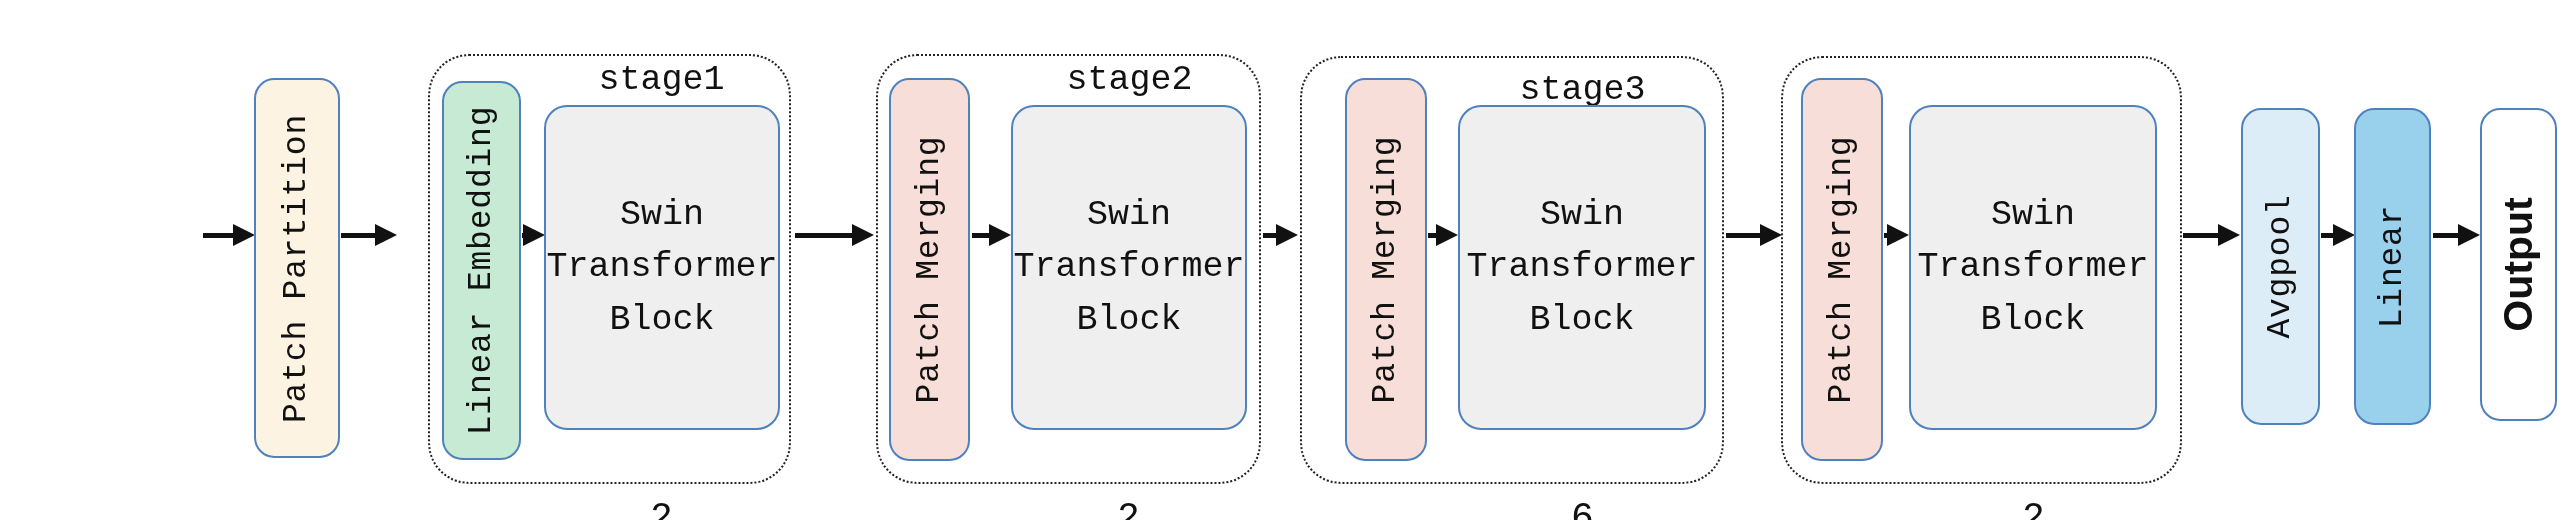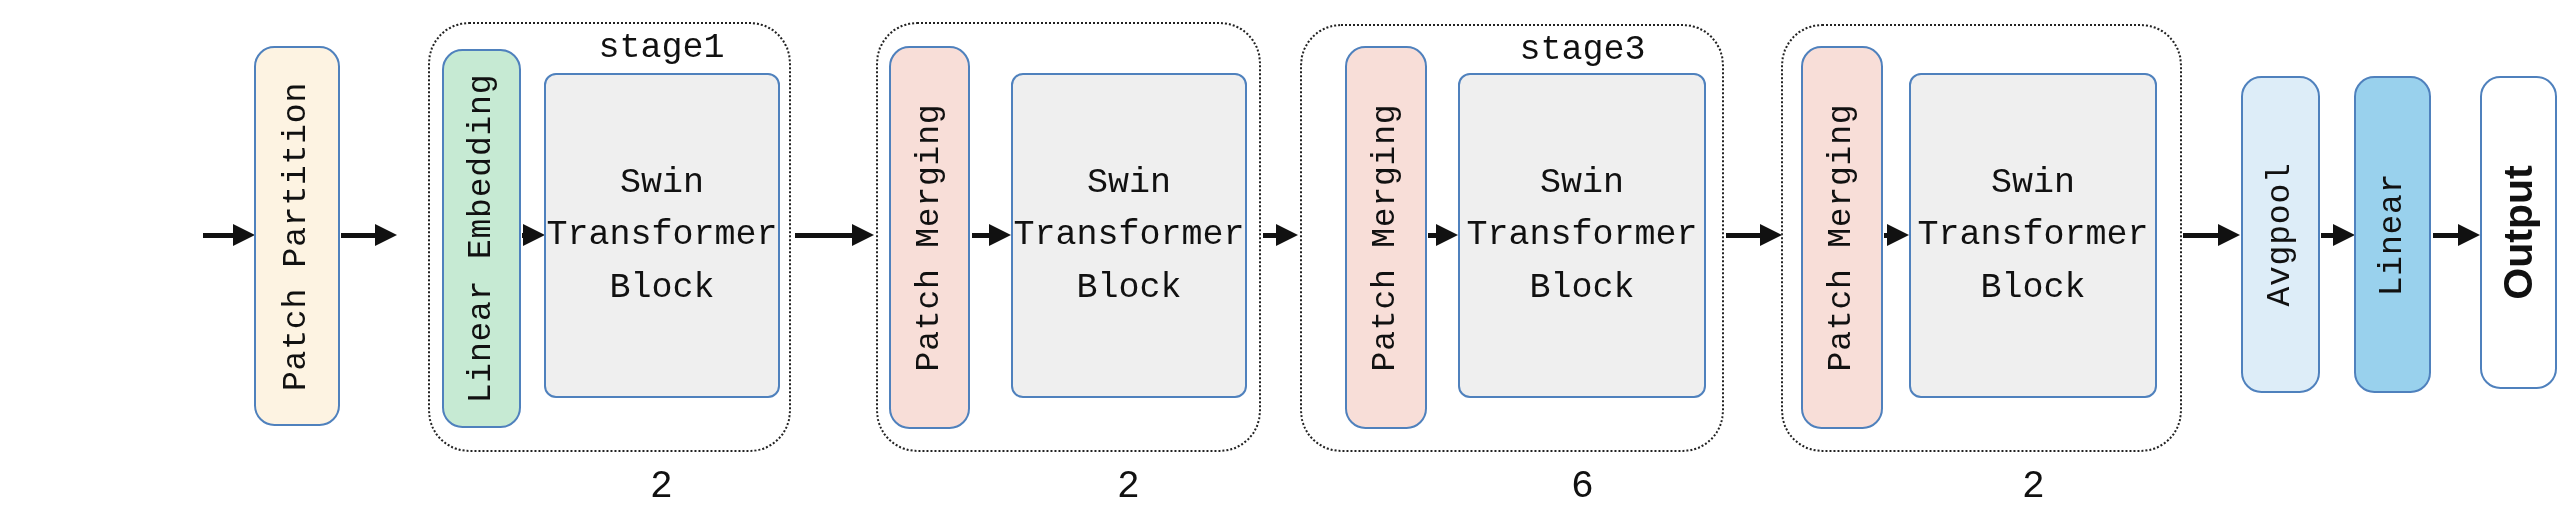--- a/index.html
+++ b/index.html
@@ -5,21 +5,21 @@
   html,body{margin:0;padding:0;background:#ffffff;}
   .canvas{
     position:relative;
     width:2576px;height:520px;
     background:#fff;
     font-family:"Liberation Mono","DejaVu Sans Mono",monospace;
     color:var(--text,#111);
     overflow:hidden;
   }
   
-  .abs{position:absolute;box-sizing:border-box;}
+  .abs{position:absolute;box-sizing:border-box;margin-top:32px;}
   .input-box{
     border:3.1px solid var(--border,#4f81bd);
     background:linear-gradient(90deg,var(--input-left,#c3cbc0),var(--input-right,#82855b));
     display:flex;align-items:center;justify-content:center;
     font-size:36px;
   }
   .vbox{
     border:2.4px solid var(--border,#4f81bd);
     border-radius:20.4px;
     display:flex;align-items:center;justify-content:center;
@@ -31,21 +31,21 @@
     letter-spacing:0.8px;
   }
   .fill-cream{background:var(--patch-partition,#fdf3e2);}
   .fill-green{background:var(--linear-embedding,#c6ead3);}
   .fill-pink{background:var(--patch-merging,#f8ded8);}
   .fill-avgpool{background:var(--avgpool,#ddedf8);}
   .fill-linear{background:var(--linear,#99d1ed);}
   .fill-output{background:var(--output,#ffffff);}
   .swin{
     border:2.4px solid var(--border,#4f81bd);
-    border-radius:12px;
+    border-radius:23px;
     background:var(--swin-block,#efefef);
     display:flex;flex-direction:column;align-items:center;justify-content:center;
     font-size:35px;line-height:1.5;text-align:left;
   }
   .stage{
     border:2.4px dotted var(--dotted,#222);
     border-radius:41px;
     background:transparent;
   }
   .stage-label{
@@ -93,34 +93,35 @@
   <div class="arrow" style="left:522px;width:1.6px;"></div>
   <div class="abs swin" style="left:544px;top:73px;width:236px;height:325px;">
     <div>Swin</div>
     <div>Transformer</div>
     <div>Block</div>
   </div>
   <div class="abs repeat-count" style="left:583px;top:465px;">2</div>
   <div class="arrow" style="left:795px;width:58px;"></div>
 
   <div class="abs stage" style="left:876px;top:22px;width:385px;height:430px;"></div>
+  <div class="abs stage-label" style="left:1035px;top:28px;">stage2</div>
   <div class="abs vbox fill-pink" style="left:889px;top:46px;width:81px;height:383px;">
     <span class="vtext">Patch Merging</span>
   </div>
   <div class="arrow" style="left:972px;width:18px;"></div>
   <div class="abs swin" style="left:1011px;top:73px;width:236px;height:325px;">
     <div>Swin</div>
     <div>Transformer</div>
     <div>Block</div>
   </div>
   <div class="abs repeat-count" style="left:1050px;top:465px;">2</div>
   <div class="arrow" style="left:1263px;width:14px;"></div>
 
   <div class="abs stage" style="left:1300px;top:23.6px;width:424px;height:428px;"></div>
-  <div class="abs stage-label" style="left:1488px;top:30px;">stage3</div>
+  <div class="abs stage-label" style="left:1488px;top:38px;">stage3</div>
   <div class="abs vbox fill-pink" style="left:1345px;top:46px;width:82px;height:383px;">
     <span class="vtext">Patch Merging</span>
   </div>
   <div class="arrow" style="left:1428px;width:8.6px;"></div>
   <div class="abs swin" style="left:1458px;top:73px;width:248px;height:325px;">
     <div>Swin</div>
     <div>Transformer</div>
     <div>Block</div>
   </div>
   <div class="abs repeat-count" style="left:1504px;top:465px;">6</div>

